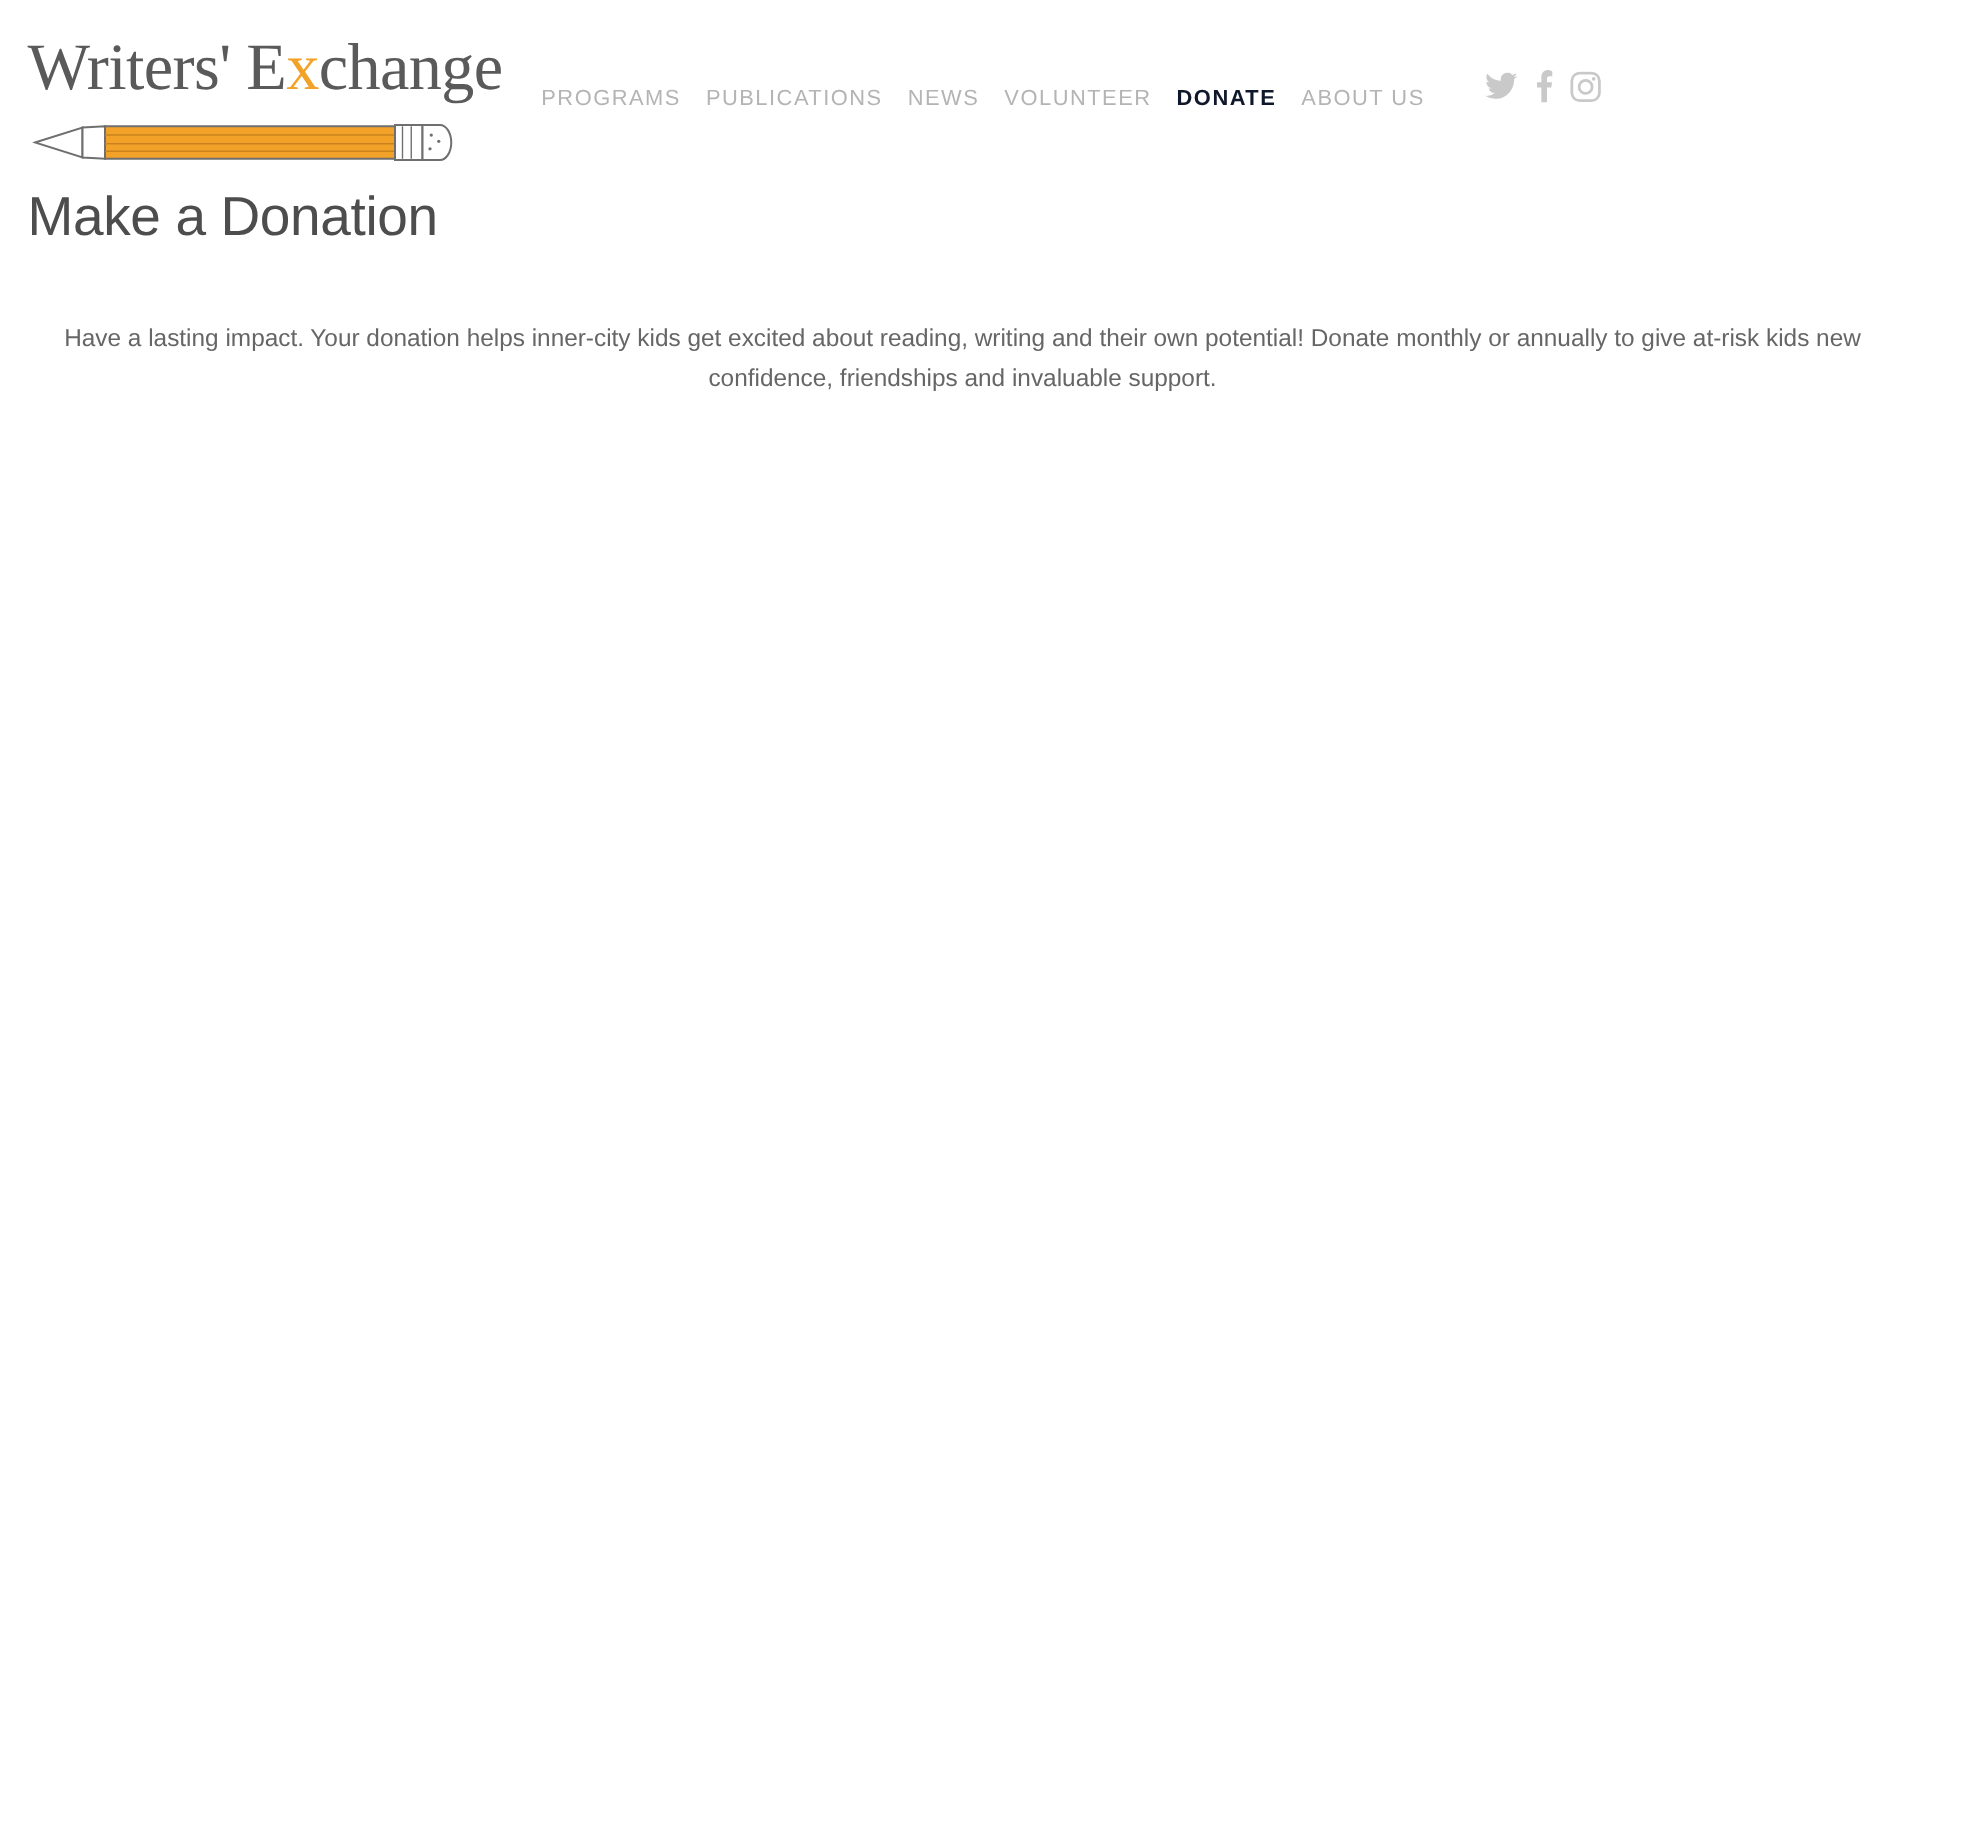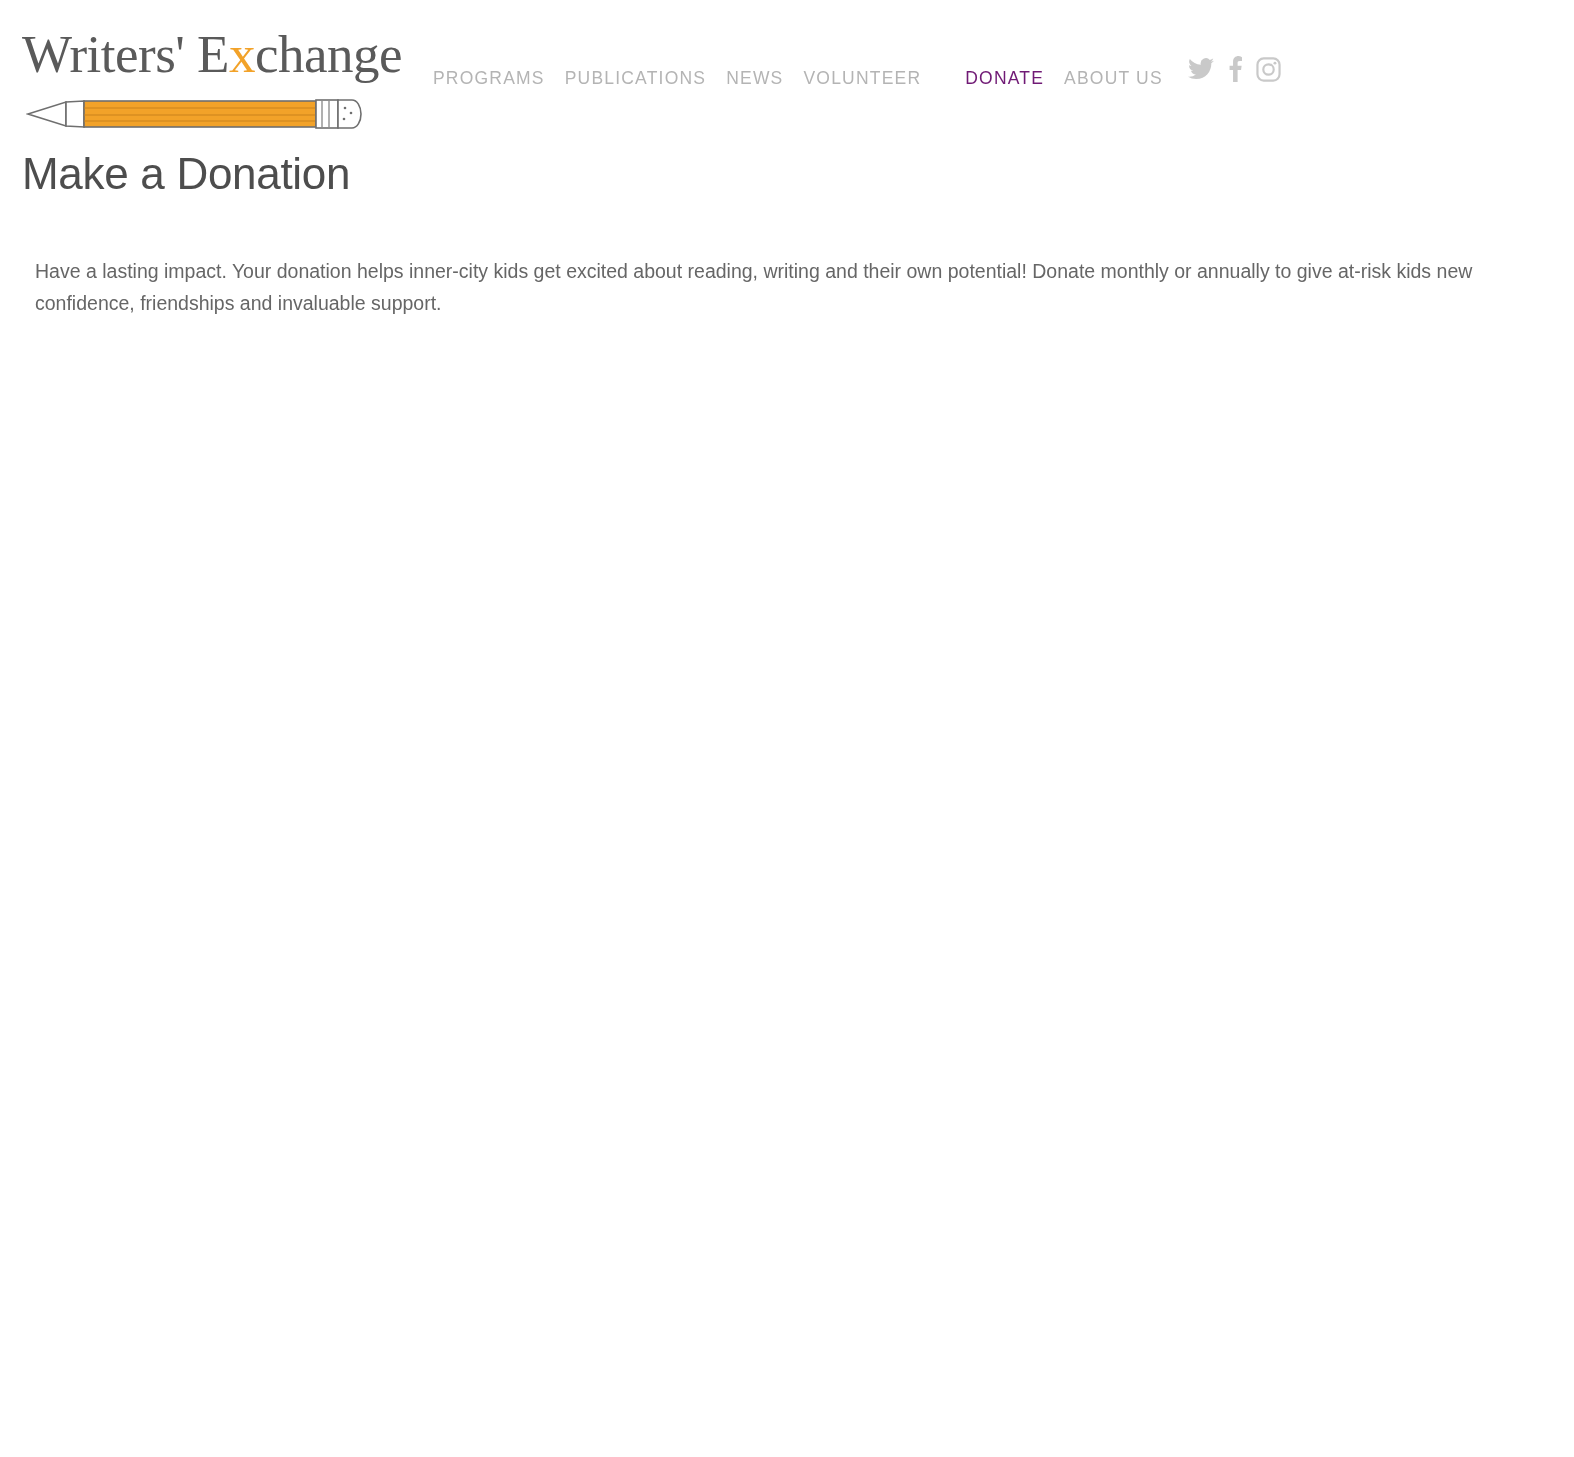--- a/index.html
+++ b/index.html
@@ -50,23 +50,22 @@
   .nav-item {
     font-size: 17.5px;
     letter-spacing: 1.2px;
     color: #b4b4b4;
     text-transform: uppercase;
     white-space: nowrap;
     cursor: pointer;
     font-weight: 400;
   }
   .nav-item.active {
-    color: #701a75;
-    font-weight: 400;
-    margin-left: 24px;
+    color: #0f172a;
+    font-weight: 700;
   }
 
   .social {
     position: absolute;
     right: 24px;
     top: 56px;
     display: flex;
     align-items: center;
     gap: 14px;
   }
@@ -76,27 +75,28 @@
   .page-title {
     margin: 0;
     padding: 0 0 0 22px;
     font-size: 44px;
     font-weight: 300;
     color: #4d4d4d;
     letter-spacing: -0.3px;
     line-height: 1.1;
   }
   .intro {
-    margin: 58px 0 0 13px;
+    margin: 58px 0 0 0;
     padding: 0 22px 0 22px;
     max-width: 1540px;
     font-size: 19.5px;
     line-height: 1.62;
     color: #666666;
     font-weight: 400;
+    text-align: center;
   }
 
   
   .content {
     position: relative;
     width: 1574px;
     margin-top: 44px;
   }
   .form-col {
     position: absolute;

